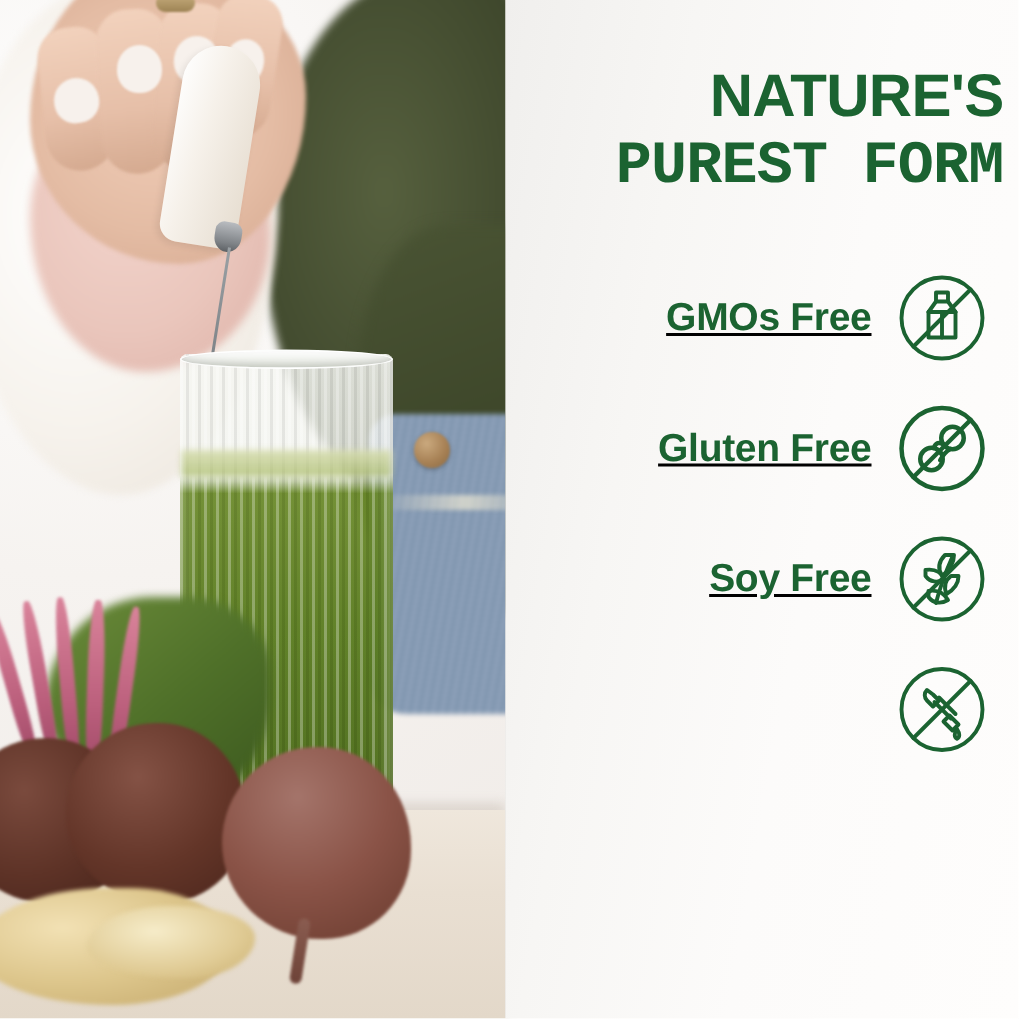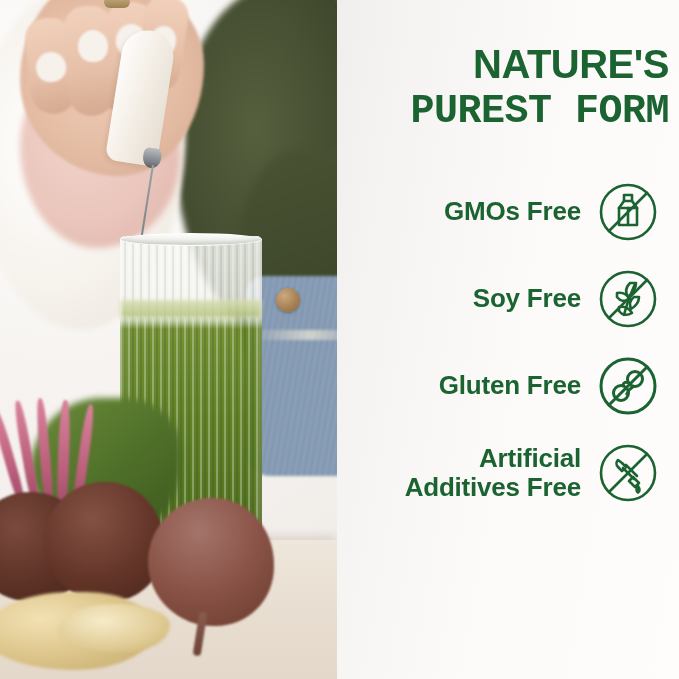--- a/index.html
+++ b/index.html
@@ -247,20 +247,21 @@
     position:absolute; left:0; right:0; top:168px;
   }
   .row {
     position:relative;
     height:87px;
     display:flex;
     align-items:center;
     justify-content:flex-end;
     padding-right:18px;
     gap:14px;
+    text-decoration:underline;
   }
   .row-label {
     color:#1b6331;
     font-size:26px;
     font-weight:600;
     line-height:29px;
     text-align:right;
     letter-spacing:-0.2px;
   }
   .row-label .l2 { display:block; }
@@ -343,54 +344,50 @@
             <path d="M24 29 L29 22 L37 22 L42 29"></path>
             <path d="M29 22 L29 16 L37 16 L37 22"></path>
             <path d="M33 29 L33 46"></path>
             <path d="M24 29 L42 29"></path>
             <path d="M14 52 L52 14"></path>
           </svg>
         </div>
       </div>
 
       <div class="row">
+        <div class="row-label">Gluten Free</div>
+        <div class="row-icon">
+          <svg viewBox="0 0 66 66" fill="none" stroke="#1b6331" stroke-width="3" stroke-linecap="round" stroke-linejoin="round">
+            <circle cx="33" cy="33" r="27"></circle>
+            <circle cx="40" cy="26" r="7.5"></circle>
+            <circle cx="26" cy="40" r="7.5"></circle>
+            <path d="M34.6 30.6 C31 28 28.6 29.5 27.6 32.6"></path>
+            <path d="M38.4 33.4 C34.6 35.6 33 38.4 31.8 40.8"></path>
+            <path d="M14 52 L52 14"></path>
+          </svg>
+        </div>
+      </div>
+
+      <div class="row">
         <div class="row-label">Soy Free</div>
         <div class="row-icon">
           <svg viewBox="0 0 66 66" fill="none" stroke="#1b6331" stroke-width="2.6" stroke-linecap="round" stroke-linejoin="round">
             <circle cx="33" cy="33" r="27"></circle>
             <path d="M41 17 C41 23 38 27 33 31 C30 26 31 21 35 17 Z"></path>
             <path d="M22 27 C28 26 32 28 35 33 C30 36 25 35 22 31 Z"></path>
             <path d="M44 31 C44 36 41 40 36 43 C34 38 35 34 39 31 Z"></path>
             <path d="M24 41 C30 40 34 42 37 47 C32 50 27 49 24 45 Z"></path>
             <path d="M40 18 C36 27 32 37 29 49"></path>
             <path d="M14 52 L52 14"></path>
           </svg>
         </div>
       </div>
 
+
       <div class="row">
-        <div class="row-label">Gluten Free</div>
-        <div class="row-icon">
-          <svg viewBox="0 0 66 66" fill="none" stroke="#1b6331" stroke-width="3" stroke-linecap="round" stroke-linejoin="round">
-            <circle cx="33" cy="33" r="27"></circle>
-            <circle cx="40" cy="26" r="7.5"></circle>
-            <circle cx="26" cy="40" r="7.5"></circle>
-            <path d="M34.6 30.6 C31 28 28.6 29.5 27.6 32.6"></path>
-            <path d="M38.4 33.4 C34.6 35.6 33 38.4 31.8 40.8"></path>
-            <path d="M14 52 L52 14"></path>
-          </svg>
-        </div>
-      </div>
-
-
-      <div class="row">
-        <div class="row-label">
-          <span>Artificial</span>
-          <span class="l2">Additives Free</span>
-        </div>
         <div class="row-icon">
           <svg viewBox="0 0 66 66" fill="none" stroke="#1b6331" stroke-width="2.6" stroke-linecap="round" stroke-linejoin="round">
             <circle cx="33" cy="33" r="27"></circle>
             <path d="M23 20 C21 22 21 25 23 27 L27 31 L31 27 L27 23 Z"></path>
             <path d="M28 28 L39 39"></path>
             <path d="M31 25 L42 36"></path>
             <path d="M38 37 L44 43 L40 47 L34 41 Z"></path>
             <path d="M43 46 C41 49 41 51.5 43 52.5 C45 51.5 45 49 43 46 Z"></path>
             <path d="M14 52 L52 14"></path>
           </svg>

